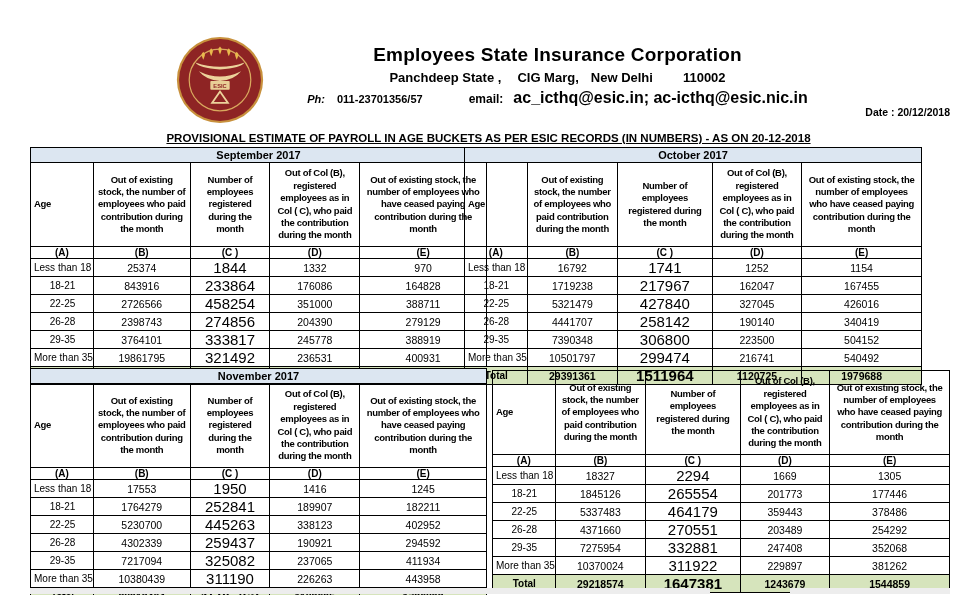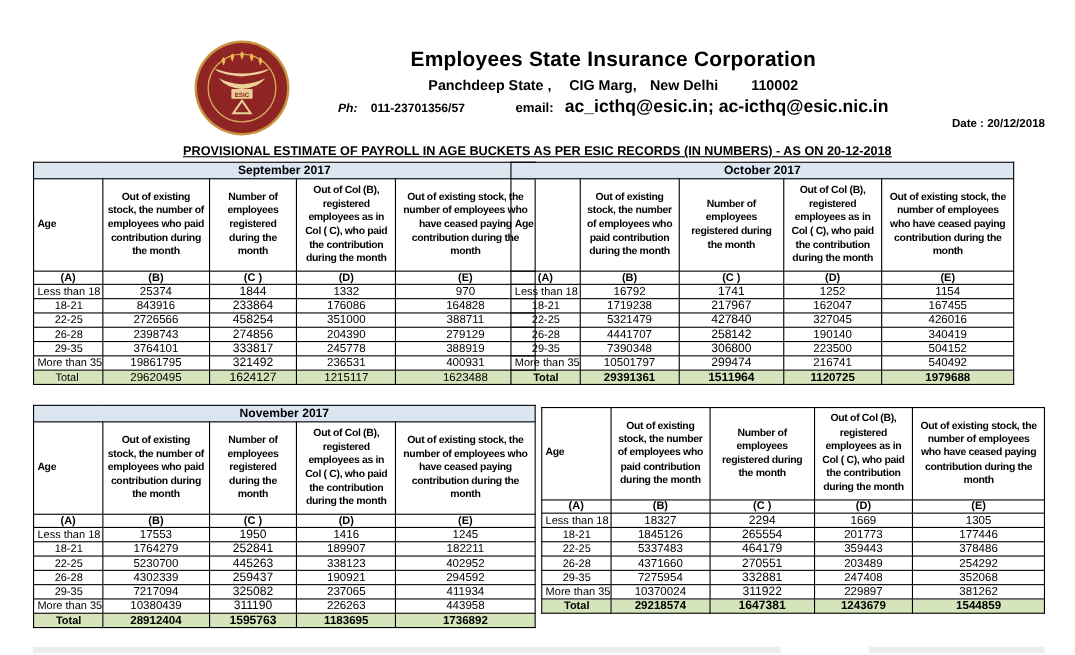--- a/index.html
+++ b/index.html
@@ -44,21 +44,21 @@
 
   .month { background: var(--month-header-bg, #dce6f1); font-weight: bold; font-size: 11px;
            height: 15px; text-align: center; padding: 0 2px; }
   .cols th { font-size: 9.5px; font-weight: bold; text-align: center; vertical-align: middle;
              height: 84px; padding: 2px 3px; line-height: 1.3; letter-spacing: -0.3px; }
   .cols th.age-h { text-align: left; }
   .letters td { font-size: 10px; font-weight: bold; text-align: center; height: 12px; padding: 0; }
   tbody td { font-size: 10.5px; text-align: center; height: 13px; padding: 0 2px;
              white-space: nowrap; overflow: hidden; }
   tbody td.age { text-align: center; font-size: 10px; padding-left: 3px; }
-  tbody td.cc { font-size: 11px; }
+  tbody td.cc { font-size: 15px; }
   tbody tr.total td { background: var(--total-row-bg, #d6e4bc); border-top-width: 1.5px; border-bottom-width: 1.5px; margin-top: 18px; }
   tbody tr.total.bold td { font-weight: bold; }
   tbody tr.total.center-label td.age { text-align: center; padding-left: 0; }
 
   
   .strip { position: absolute; top: 588px; height: 6px; background: #ededed; }
   .s0 { left: 30px; width: 680px; }
   .s1 { left: 790px; width: 160px; }
 </style>
 </head>

